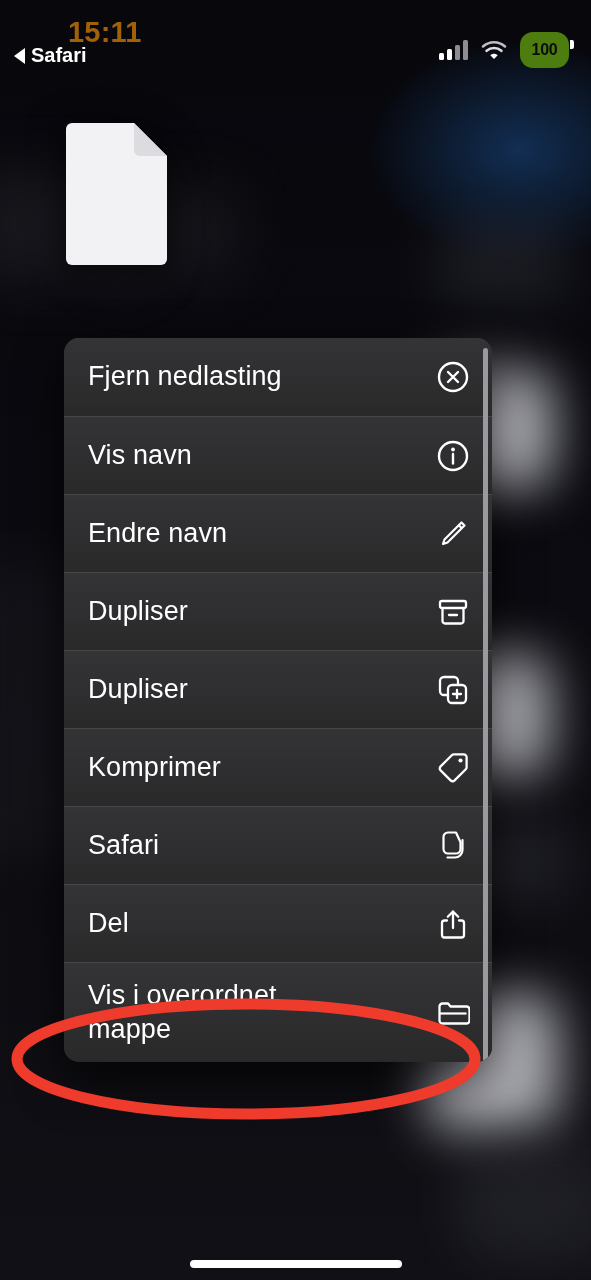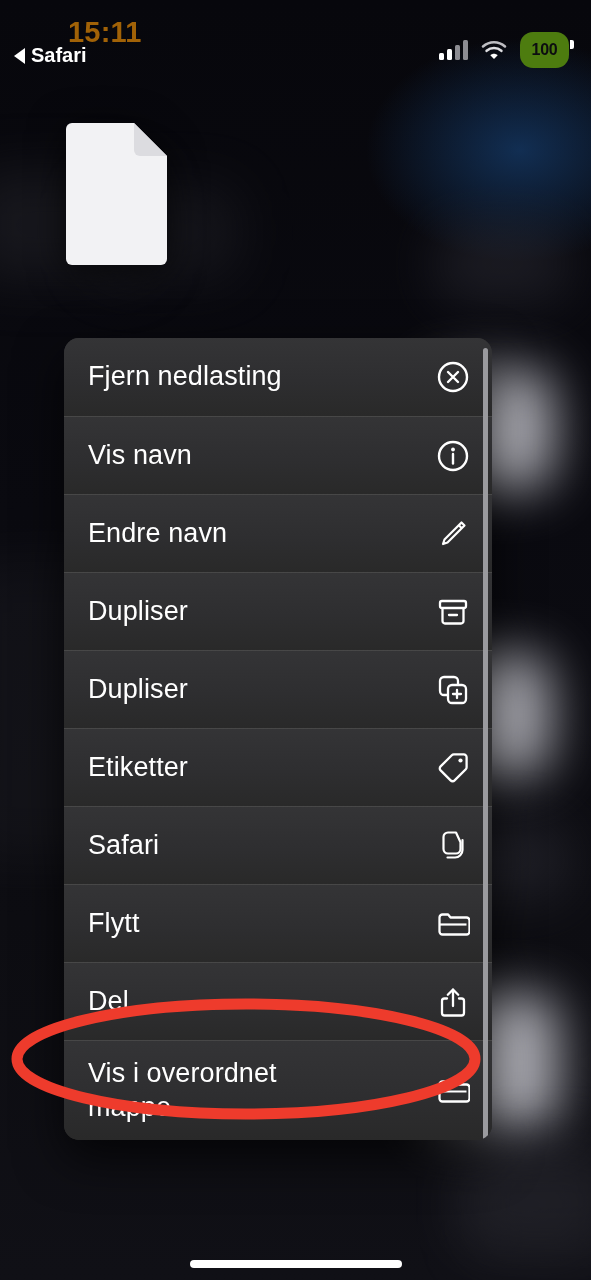--- a/index.html
+++ b/index.html
@@ -310,48 +310,39 @@
         <svg viewBox="0 0 34 34" fill="none">
           <rect x="4" y="4" width="18" height="18" rx="4" stroke="#fff" stroke-width="2.3"></rect>
           <rect x="12" y="12" width="18" height="18" rx="4" stroke="#fff" stroke-width="2.3" fill="#2e2e30"></rect>
           <path d="M21 17v8M17 21h8" stroke="#fff" stroke-width="2.3" stroke-linecap="round"></path>
         </svg>
       </span>
     </div>
 
 
     <div class="menu-item">
-      <span class="label">Etiketter</span>
+      <span class="label">Komprimer</span>
       <span class="icon">
         <svg viewBox="0 0 34 34" fill="none">
           <path d="M17.8 3.4h10a2.8 2.8 0 0 1 2.8 2.8v10a2.8 2.8 0 0 1-.8 2L18.6 29.4a2.8 2.8 0 0 1-4 0L4.6 19.4a2.8 2.8 0 0 1 0-4L15.8 4.2a2.8 2.8 0 0 1 2-.8z" stroke="#fff" stroke-width="2.3" stroke-linejoin="round"></path>
           <circle cx="24.5" cy="9.5" r="2.1" fill="#fff"></circle>
         </svg>
       </span>
     </div>
 
     <div class="menu-item">
       <span class="label">Safari</span>
       <span class="icon">
         <svg viewBox="0 0 34 34" fill="none">
           <path d="M20 3.5h-8A4.5 4.5 0 0 0 7.5 8v12A4.5 4.5 0 0 0 12 24.5h8a4.5 4.5 0 0 0 4.5-4.5v-6.8L20 3.5z" stroke="#fff" stroke-width="2.2" stroke-linejoin="round"></path>
           <path d="M11.5 28.5h7.5A7.5 7.5 0 0 0 26.5 21V11" stroke="#fff" stroke-width="2.2" stroke-linecap="round"></path>
         </svg>
       </span>
     </div>
 
-    <div class="menu-item">
-      <span class="label">Flytt</span>
-      <span class="icon">
-        <svg viewBox="0 0 34 34" fill="none">
-          <path d="M3.5 10.5a3 3 0 0 1 3-3h5.6l2.4 3h16a3 3 0 0 1 3 3v11a3 3 0 0 1-3 3h-24a3 3 0 0 1-3-3v-14z" stroke="#fff" stroke-width="2.3" stroke-linejoin="round"></path>
-          <path d="M3.5 17.5h27" stroke="#fff" stroke-width="2.2"></path>
-        </svg>
-      </span>
-    </div>
 
     <div class="menu-item">
       <span class="label">Del</span>
       <span class="icon">
         <svg viewBox="0 0 34 34" fill="none">
           <path d="M11 13.5H8.5A2.5 2.5 0 0 0 6 16v12a2.5 2.5 0 0 0 2.5 2.5h17A2.5 2.5 0 0 0 28 28V16a2.5 2.5 0 0 0-2.5-2.5H23" stroke="#fff" stroke-width="2.3" stroke-linecap="round" stroke-linejoin="round"></path>
           <path d="M17 21V4.5M17 4.5l-5.2 5.2M17 4.5l5.2 5.2" stroke="#fff" stroke-width="2.3" stroke-linecap="round" stroke-linejoin="round"></path>
         </svg>
       </span>
     </div>

